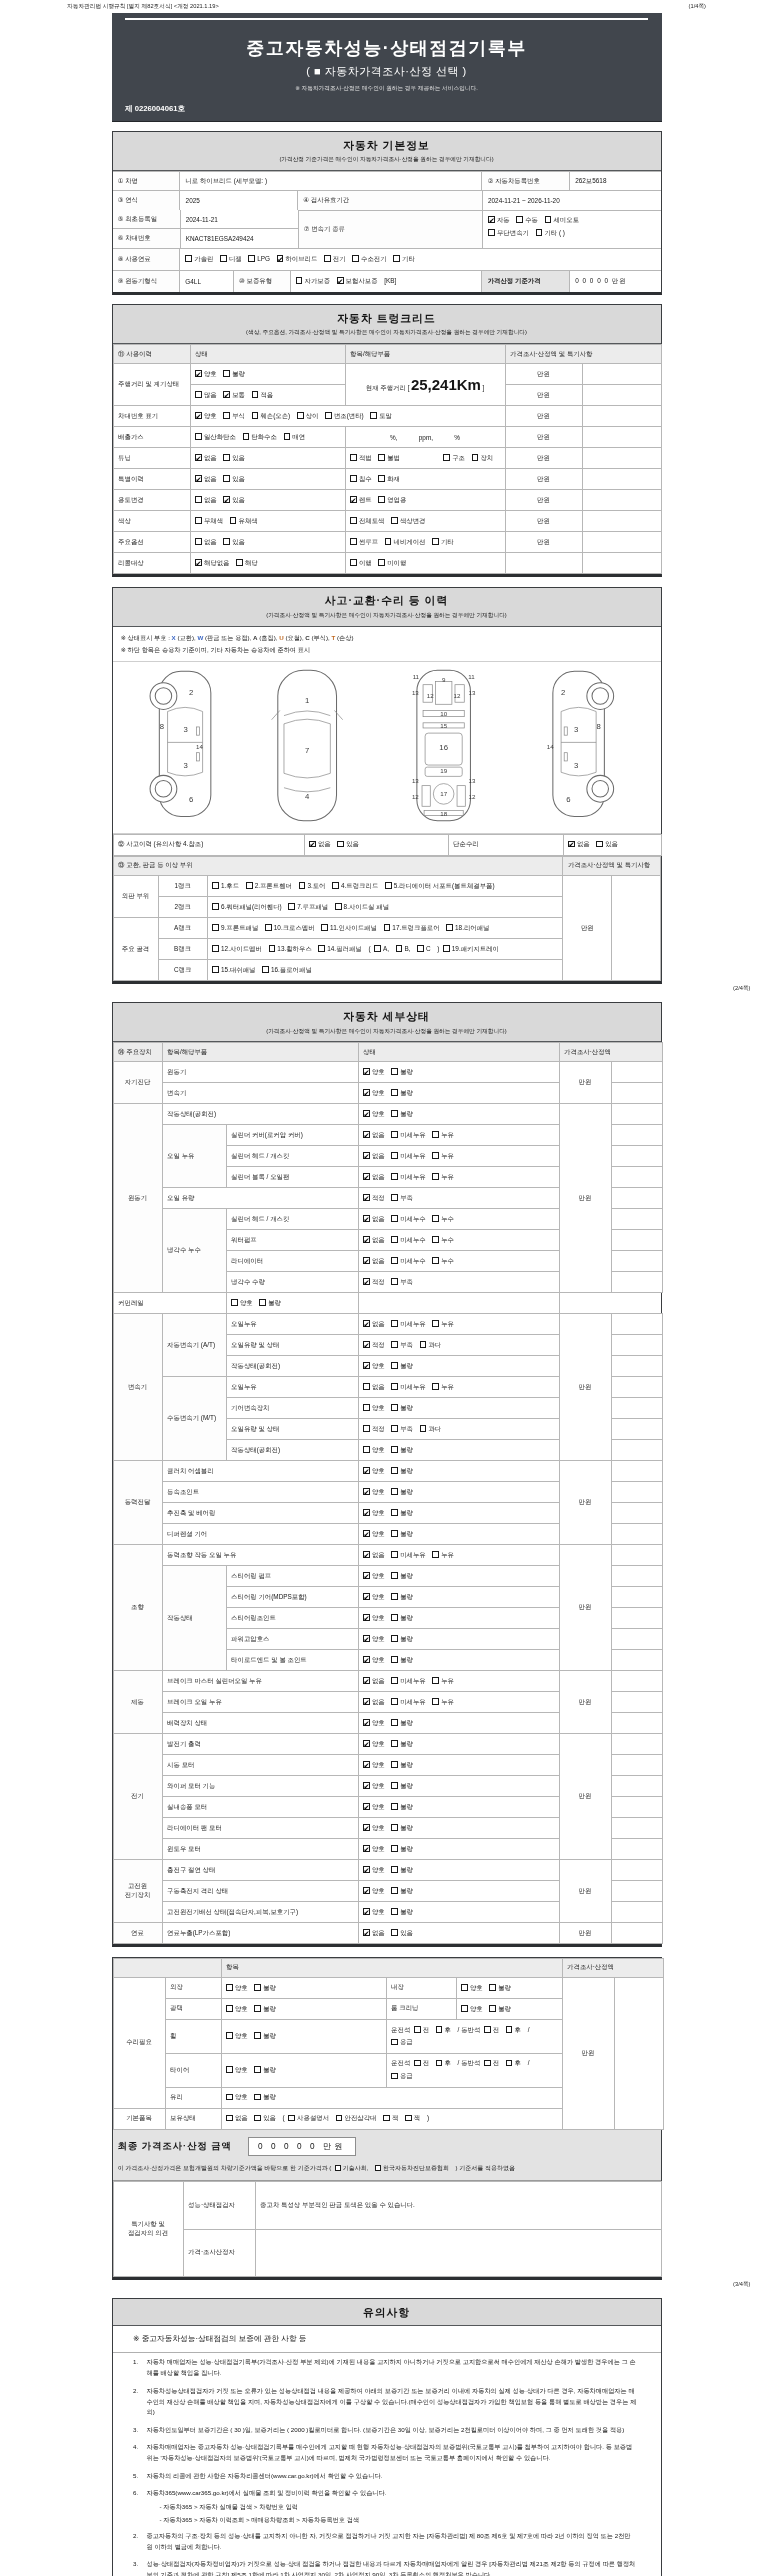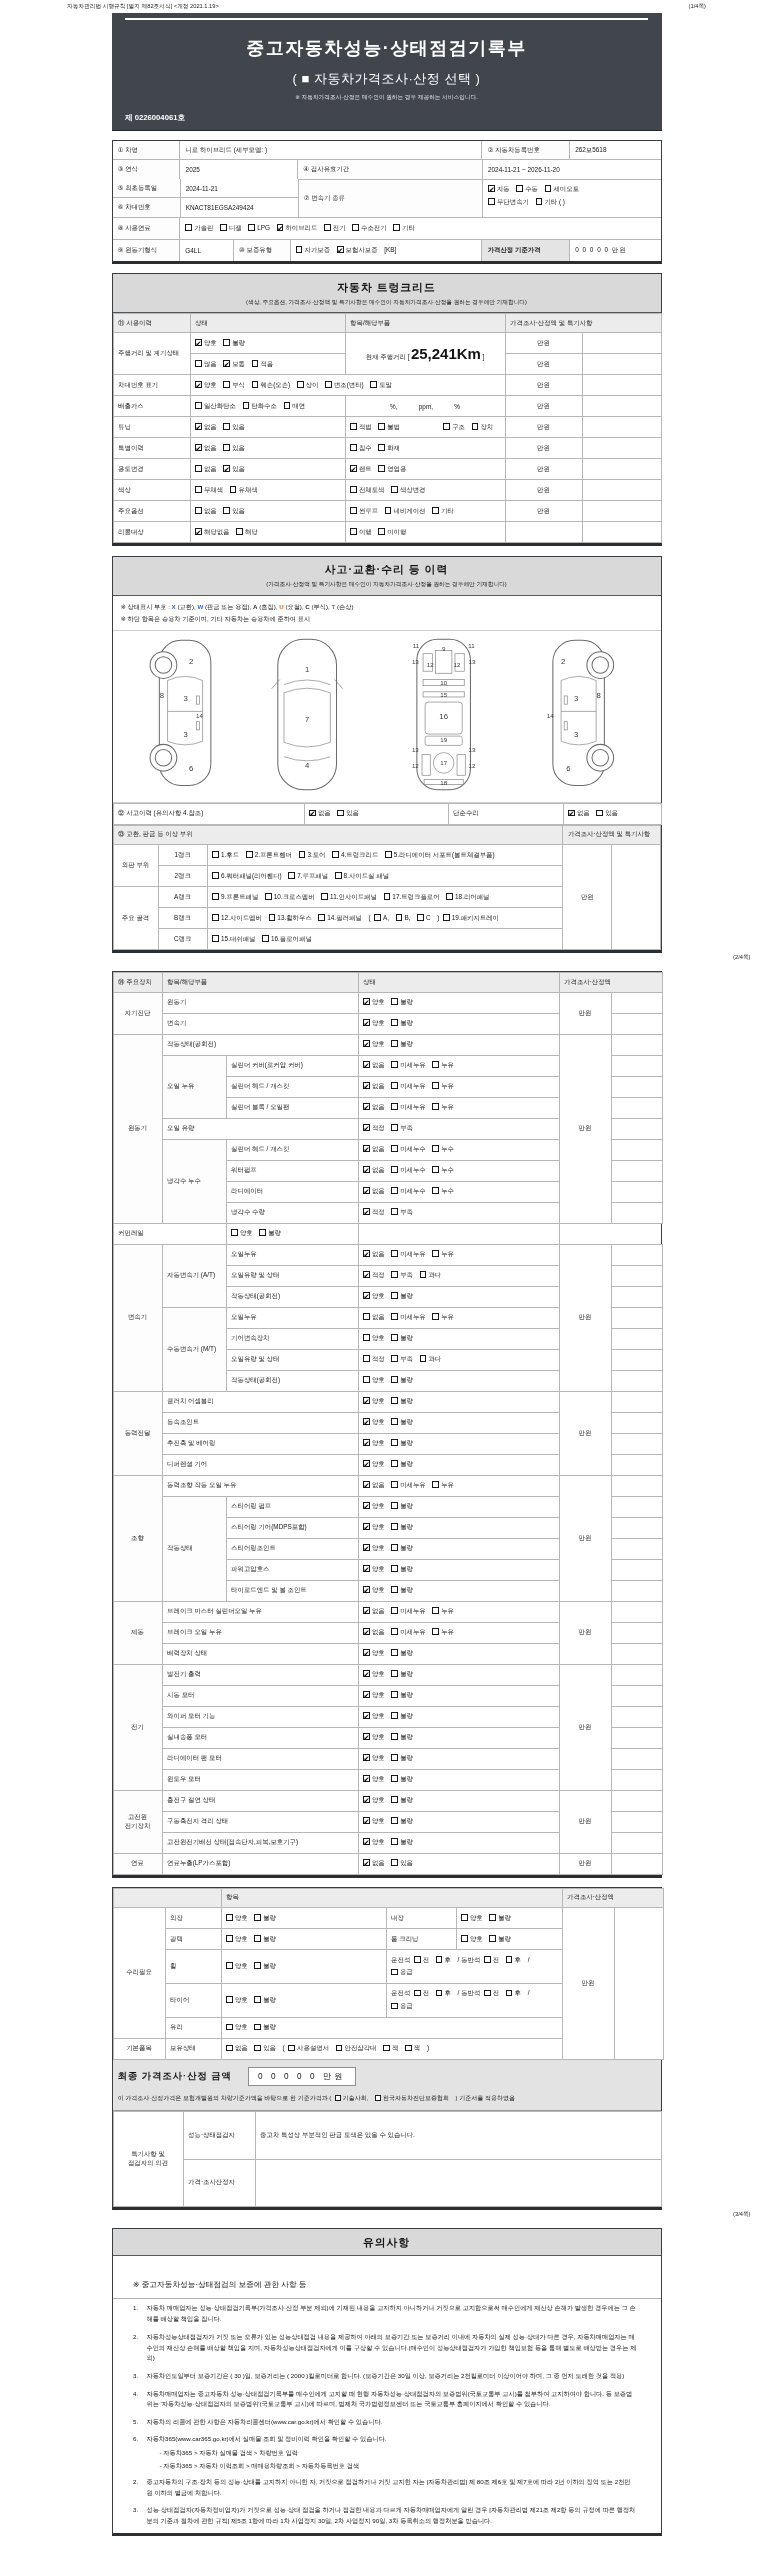--- a/index.html
+++ b/index.html
@@ -3,21 +3,21 @@
 <meta charset="utf-8">
 <style>
   html,body{margin:0;padding:0;background:#fff}
   body{width:773px;height:2576px;overflow:hidden;font-family:"Liberation Sans","DejaVu Sans",sans-serif;color:#151515}
   .topline{width:639px;margin:0 auto;display:flex;justify-content:space-between;font-size:5.7px;padding-top:2.6px;color:#222}
   .sheet{width:550px;margin:0 auto}
   
   .band{background:#41464d;color:#fff;margin-top:2.1px;padding:3.1px 13.4px 6.2px;border-bottom:1.5px solid #23262a}
   .band .rule{height:2.6px;background:#fff;margin:2.1px 0 15.5px}
   .band .t1{text-align:center;font-size:18px;font-weight:bold;letter-spacing:1.5px}
-  .band .t2{text-align:center;font-size:13px;margin-top:10px;letter-spacing:0.5px}
+  .band .t2{text-align:center;font-size:11px;margin-top:4px;letter-spacing:0.5px}
   .band .t3{text-align:center;font-size:5.7px;margin-top:6.2px;color:#e8e8e8}
   .band .docno{font-size:7.7px;font-weight:bold;margin-top:11.3px}
   
   .secbox{border:1px solid #3a3d40;border-bottom:3.1px solid #2c2f32;margin-top:9.3px;background:#fff}
   .sechead{background:#d9d9d9;border-bottom:1px solid #55585b;text-align:center;padding:6.7px 4.1px 5.7px}
   .sechead .h{font-size:10.8px;font-weight:bold;letter-spacing:1px}
   .sechead .s{font-size:5.7px;margin-top:3.6px}
   .marker{width:639px;margin:1px auto 0;text-align:right;font-size:5.7px;color:#222}
   
   table{border-collapse:collapse;width:100%;table-layout:fixed}
@@ -49,21 +49,21 @@
   svg .ln{fill:none;stroke:#6b6b6b;stroke-width:2}
   svg .ln2{fill:none;stroke:#8a8a8a;stroke-width:1.4}
   
   .finalstrip{background:#e3e3e3;border-bottom:0.5px solid #9a9a9a;padding:7.2px 5.2px 6.2px;text-align:left}
   .finalstrip .fl{font-size:9.3px;font-weight:bold;letter-spacing:1px;margin-right:13.4px}
   .amountbox{display:inline-block;border:0.5px solid #8e8e8e;background:#fff;padding:3.1px 9.3px;font-size:8.2px;letter-spacing:3.1px}
   .finalstrip .note{font-size:6px;margin-top:6.2px}
   .finalstrip .note .cb{width:5.7px;height:5.7px;vertical-align:-0.5px}
   
   .nheader{border-top:0.5px solid #b0b0b0;border-bottom:0.5px solid #b0b0b0;padding:7.7px 20.6px;font-size:7.7px;margin-top:5.2px}
-  .nheader:first-child{border-top:none;margin-top:16px}
+  .nheader:first-child{border-top:none;margin-top:0}
   .nitem{display:flex;padding:4.6px 24px 2.1px 20.6px;font-size:6.2px;line-height:1.75}
   .nn{width:13.4px;flex:none}
   .nt{flex:1}
   .nsub{padding:1px 24px 1px 47px;font-size:6.2px;line-height:1.7}
 </style>
 </head>
 <body>
 
 <div class="topline">
   <span>자동차관리법 시행규칙 [별지 제82호서식] &lt;개정 2021.1.19&gt;</span>
@@ -74,20 +74,24 @@
 
   <div class="band">
     <div class="rule"></div>
     <div class="t1">중고자동차성능·상태점검기록부</div>
     <div class="t2">( ■ 자동차가격조사·산정 선택 )</div>
     <div class="t3">※ 자동차가격조사·산정은 매수인이 원하는 경우 제공하는 서비스입니다.</div>
     <div class="docno">제 0226004061호</div>
   </div>
 
   <div class="secbox">
+    <div class="sechead">
+      <div class="h">자동차 기본정보</div>
+      <div class="s">(가격산정 기준가격은 매수인이 자동차가격조사·산정을 원하는 경우에만 기재합니다)</div>
+    </div>
     <div class="bi-row">
       <div class="bi-cell bi-label" style="width:67px">① 차명</div>
       <div class="bi-cell" style="width:304px">니로 하이브리드 (세부모델: )</div>
       <div class="bi-cell bi-label" style="width:88px">② 자동차등록번호</div>
       <div class="bi-cell" style="width:92px">262보5618</div>
     </div>
     <div class="bi-row">
       <div class="bi-cell bi-label" style="width:67px">③ 연식</div>
       <div class="bi-cell" style="width:118px">2025</div>
       <div class="bi-cell bi-label" style="width:185px">④ 검사유효기간</div>
@@ -373,20 +377,24 @@
         <td class="center">C랭크</td>
         <td><span><span class="opt"><span class="cb"></span><span class="ol">15.대쉬패널</span></span><span class="opt"><span class="cb"></span><span class="ol">16.플로어패널</span></span></span></td>
       </tr>
     </tbody>
       </table>
   </div>
 
   <div class="marker">(2/4쪽)</div>
 
   <div class="secbox">
+    <div class="sechead">
+      <div class="h">자동차 세부상태</div>
+      <div class="s">(가격조사·산정액 및 특기사항은 매수인이 자동차가격조사·산정을 원하는 경우에만 기재합니다)</div>
+    </div>
     <table>
       <colgroup>
           <col style="width:49px">
           <col style="width:64px">
           <col style="width:132px">
           <col style="width:201px">
           <col style="width:52px">
           <col style="width:51px">
         </colgroup>
       <tbody>

